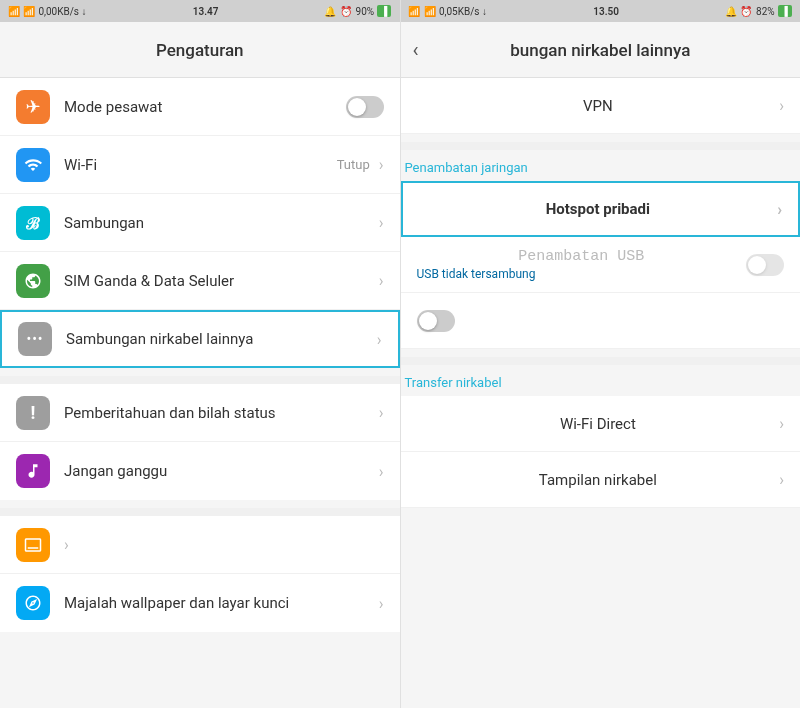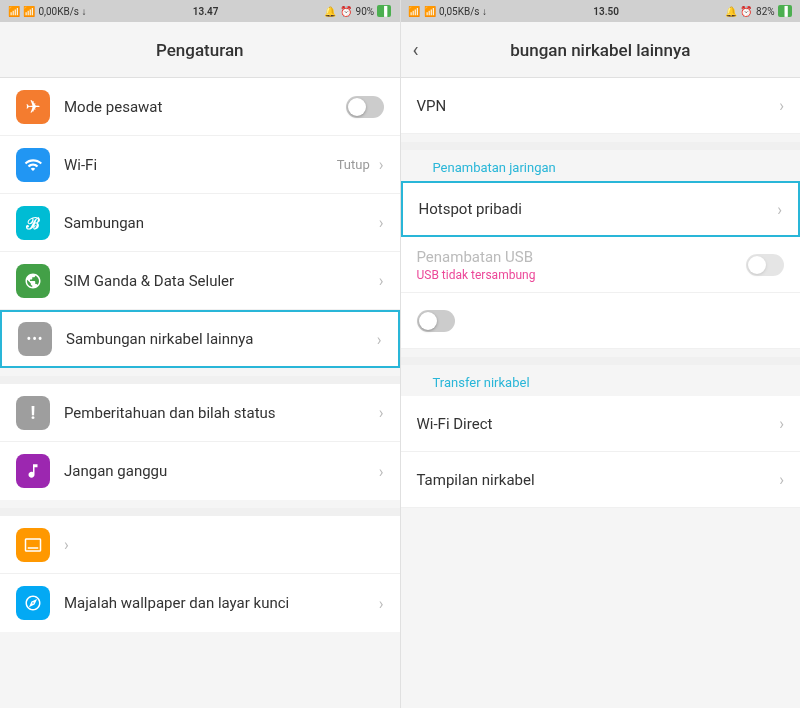--- a/index.html
+++ b/index.html
@@ -147,44 +147,46 @@
       opacity: 0.5;
     }
 
     
     .section-gap { height: 8px; background: #f0f0f0; }
 
     
     .section-label {
       font-size: 13px;
       color: #29b6d8;
-      padding: 10px 16px 6px 32px;
+      padding: 10px 16px 6px 4px;
       background: #f5f5f5;
     }
 
     .right-item {
       display: flex;
       align-items: center;
       padding: 0 16px;
       min-height: 56px;
       border-bottom: 1px solid #f0f0f0;
       background: #fff;
       cursor: pointer;
     }
     .right-item.highlighted {
       border: 2.5px solid #29b6d8;
+      font-weight: bold;
     }
     .right-item-text { flex: 1; }
     .right-item-label {
       font-size: 15px;
       color: #333;
+      text-align: center;
     }
     .right-item-sublabel {
       font-size: 12px;
-      color: #ec4899;
+      color: #0369a1;
       margin-top: 2px;
     }
     .right-item .chevron { color: #bbb; }
 
     .panel-divider { width: 1px; background: #e0e0e0; }
   </style>
 </head>
 <body>
 
 <div class="panel">
@@ -375,21 +377,21 @@
 
       <div class="right-item highlighted">
         <div class="right-item-text">
           <div class="right-item-label">Hotspot pribadi</div>
         </div>
         <span class="chevron">›</span>
       </div>
 
       <div class="right-item">
         <div class="right-item-text">
-          <div class="right-item-label" style="color:#bbb;">Penambatan USB</div>
+          <div class="right-item-label" style="color:#bbb;font-family:Liberation Mono, monospace;">Penambatan USB</div>
           <div class="right-item-sublabel">USB tidak tersambung</div>
         </div>
         <div class="toggle disabled"></div>
       </div>
 
       <div class="right-item">
         <div class="toggle"></div>
       </div>
     </div>
 

